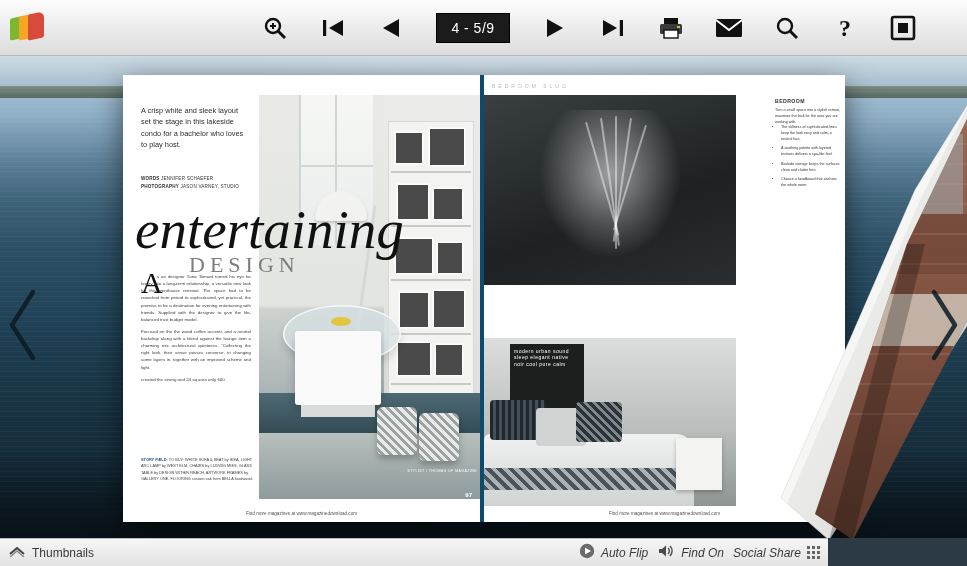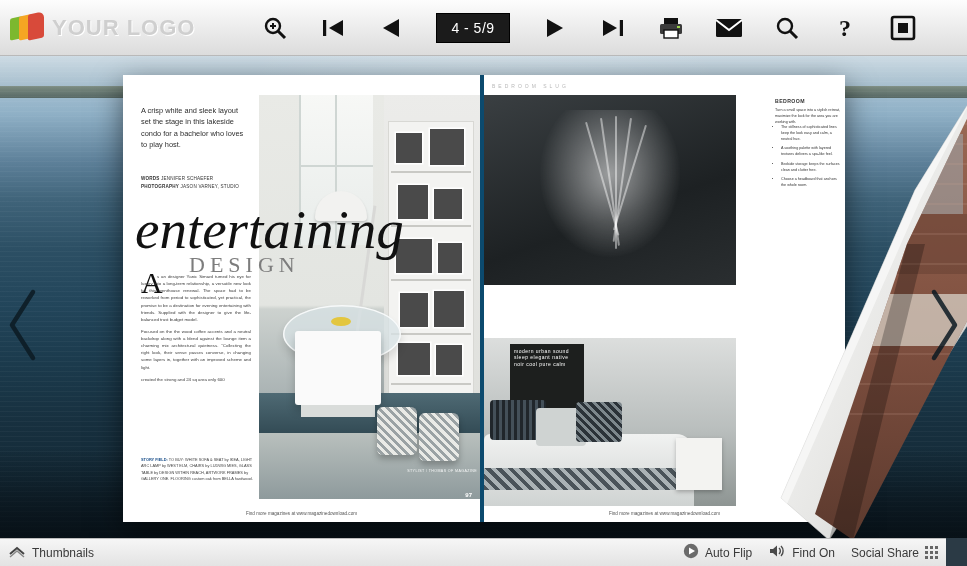--- a/index.html
+++ b/index.html
@@ -231,48 +231,47 @@
   .rp-sidebar li { margin-bottom: 4px; }
 
   
   #turnpage {
     position:absolute; left:606px; top:19px; width:252px; height:447px;
     pointer-events:none; z-index:12;
   }
 
   
   #bottombar {
-    position:absolute; bottom:0; left:0; width:946px; height:28px;
+    position:absolute; bottom:0; left:0; width:828px; height:28px;
     background: linear-gradient(#f6f6f6,#e3e3e3);
     border-top:1px solid #bdbdbd;
     display:flex; align-items:center; justify-content:space-between;
     z-index:40; font-size:12px; color:#333;
   }
   .bb-left, .bb-right { display:flex; align-items:center; }
   .bb-left { margin-left:8px; gap:6px; }
-  .bb-right { margin-right:8px; gap:16px; }
+  .bb-right { margin-right:8px; gap:9px;font-style:italic; }
   .bb-item { display:flex; align-items:center; gap:6px; cursor:pointer; }
   .bb-item span.lbl { font-size:12px; color:#3a3a3a; }
   .dots { display:grid; grid-template-columns: repeat(3, 3px); grid-gap:2px; }
   .dots i { width:3px; height:3px; background:#666; display:block; }
 </style>
 </head>
 <body>
 
 <div id="app">
 
   <div id="toolbar">
 
     <div id="logo">
       <span class="mark">
           <i class="a"></i>
           <i class="b"></i>
           <i class="c"></i>
         </span>
-      <span class="txt">YOUR LOGO</span>
     </div>
 
     <div id="tools">
 
       <button class="tbtn" title="Zoom In">
         <span>
           <svg width="24" height="24" viewBox="0 0 24 24">
               <circle cx="10" cy="10" r="7" fill="none" stroke="#111" stroke-width="2.4"></circle>
               <line x1="15" y1="15" x2="22" y2="22" stroke="#111" stroke-width="3"></line>
               <line x1="7" y1="10" x2="13" y2="10" stroke="#111" stroke-width="2"></line>

